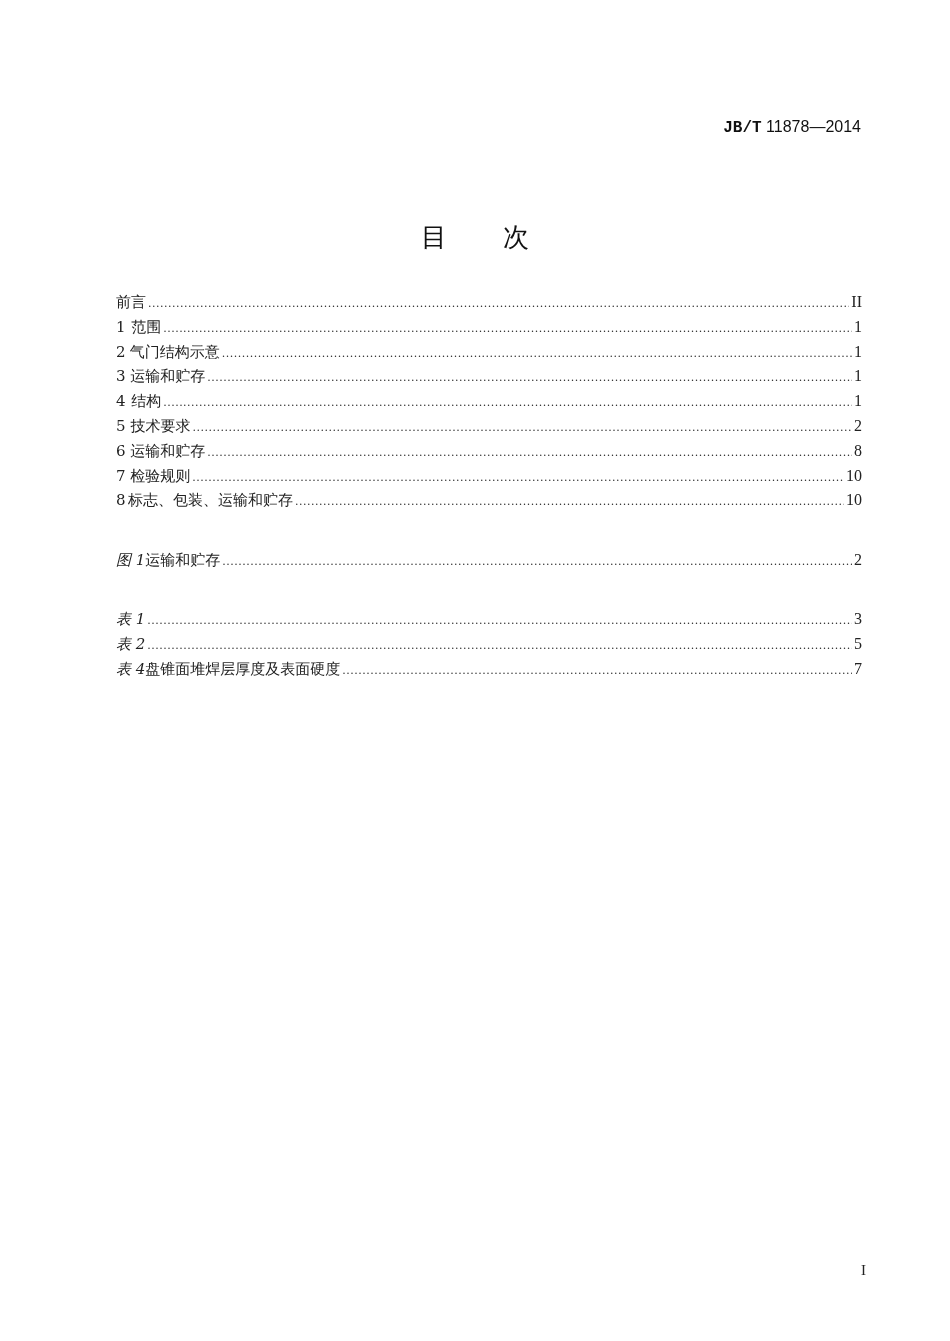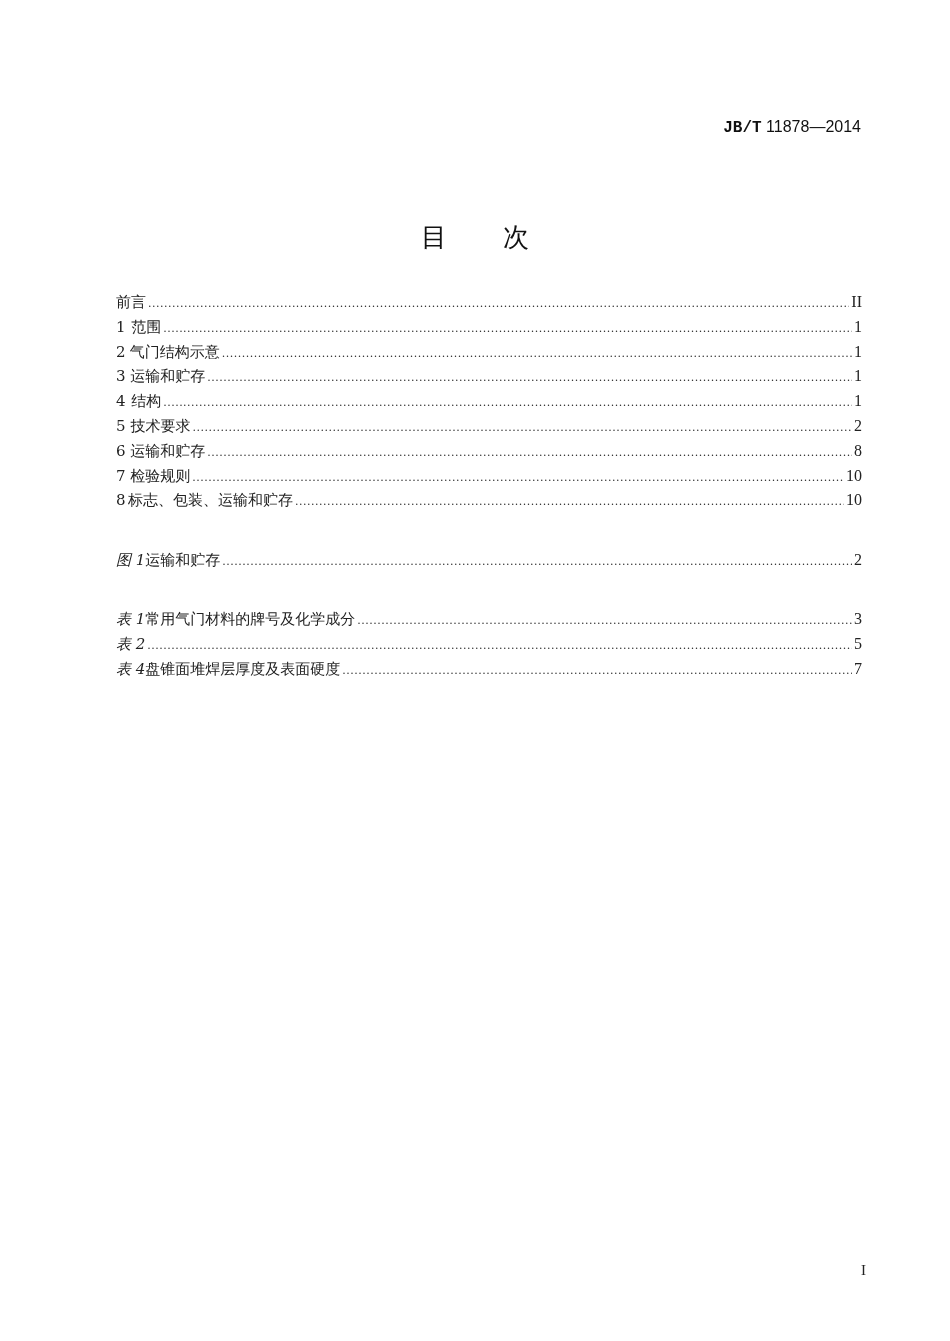--- a/index.html
+++ b/index.html
@@ -91,21 +91,20 @@
     <span class="fnum">图 1</span>
     <span class="lbl">运输和贮存</span>
     <span class="dots"></span>
     <span class="pg">2</span>
   </div>
 </div>
 
 <div class="toc" style="top:599px;margin-top:8px;">
   <div class="row">
     <span class="fnum">表 1</span>
-    <span class="lbl">常用气门材料的牌号及化学成分</span>
     <span class="dots"></span>
     <span class="pg">3</span>
   </div>
   <div class="row">
     <span class="fnum">表 2</span>
     <span class="dots"></span>
     <span class="pg">5</span>
   </div>
   <div class="row">
     <span class="fnum">表 4</span>

